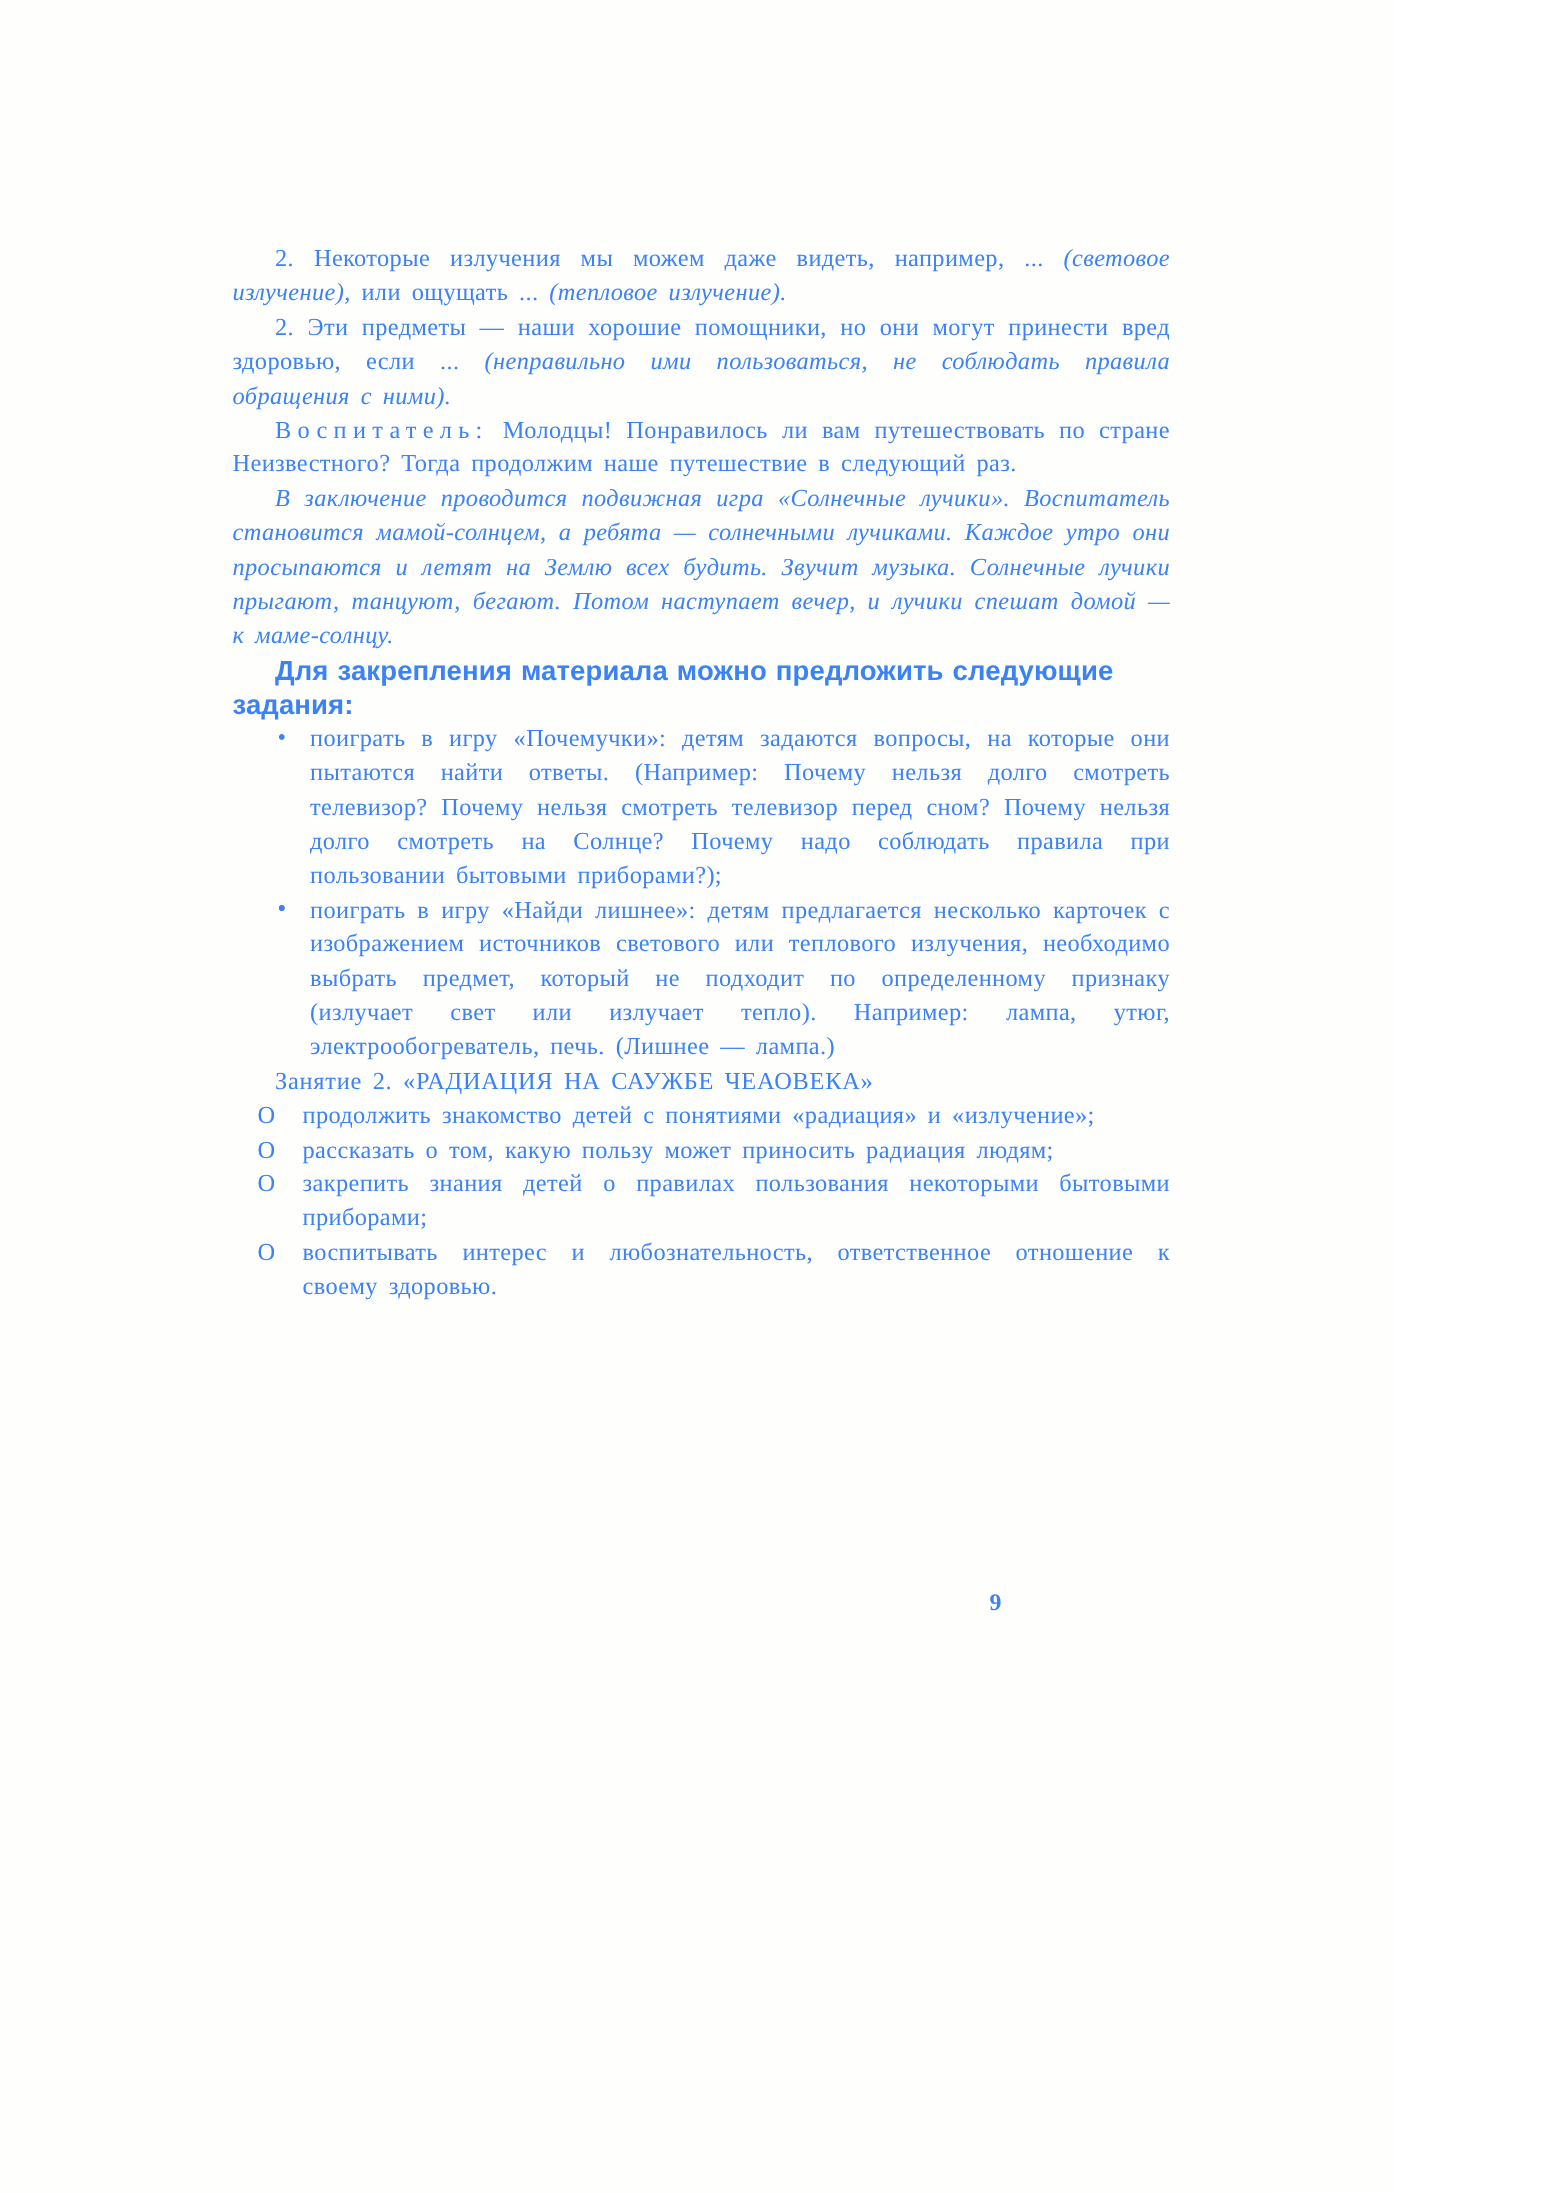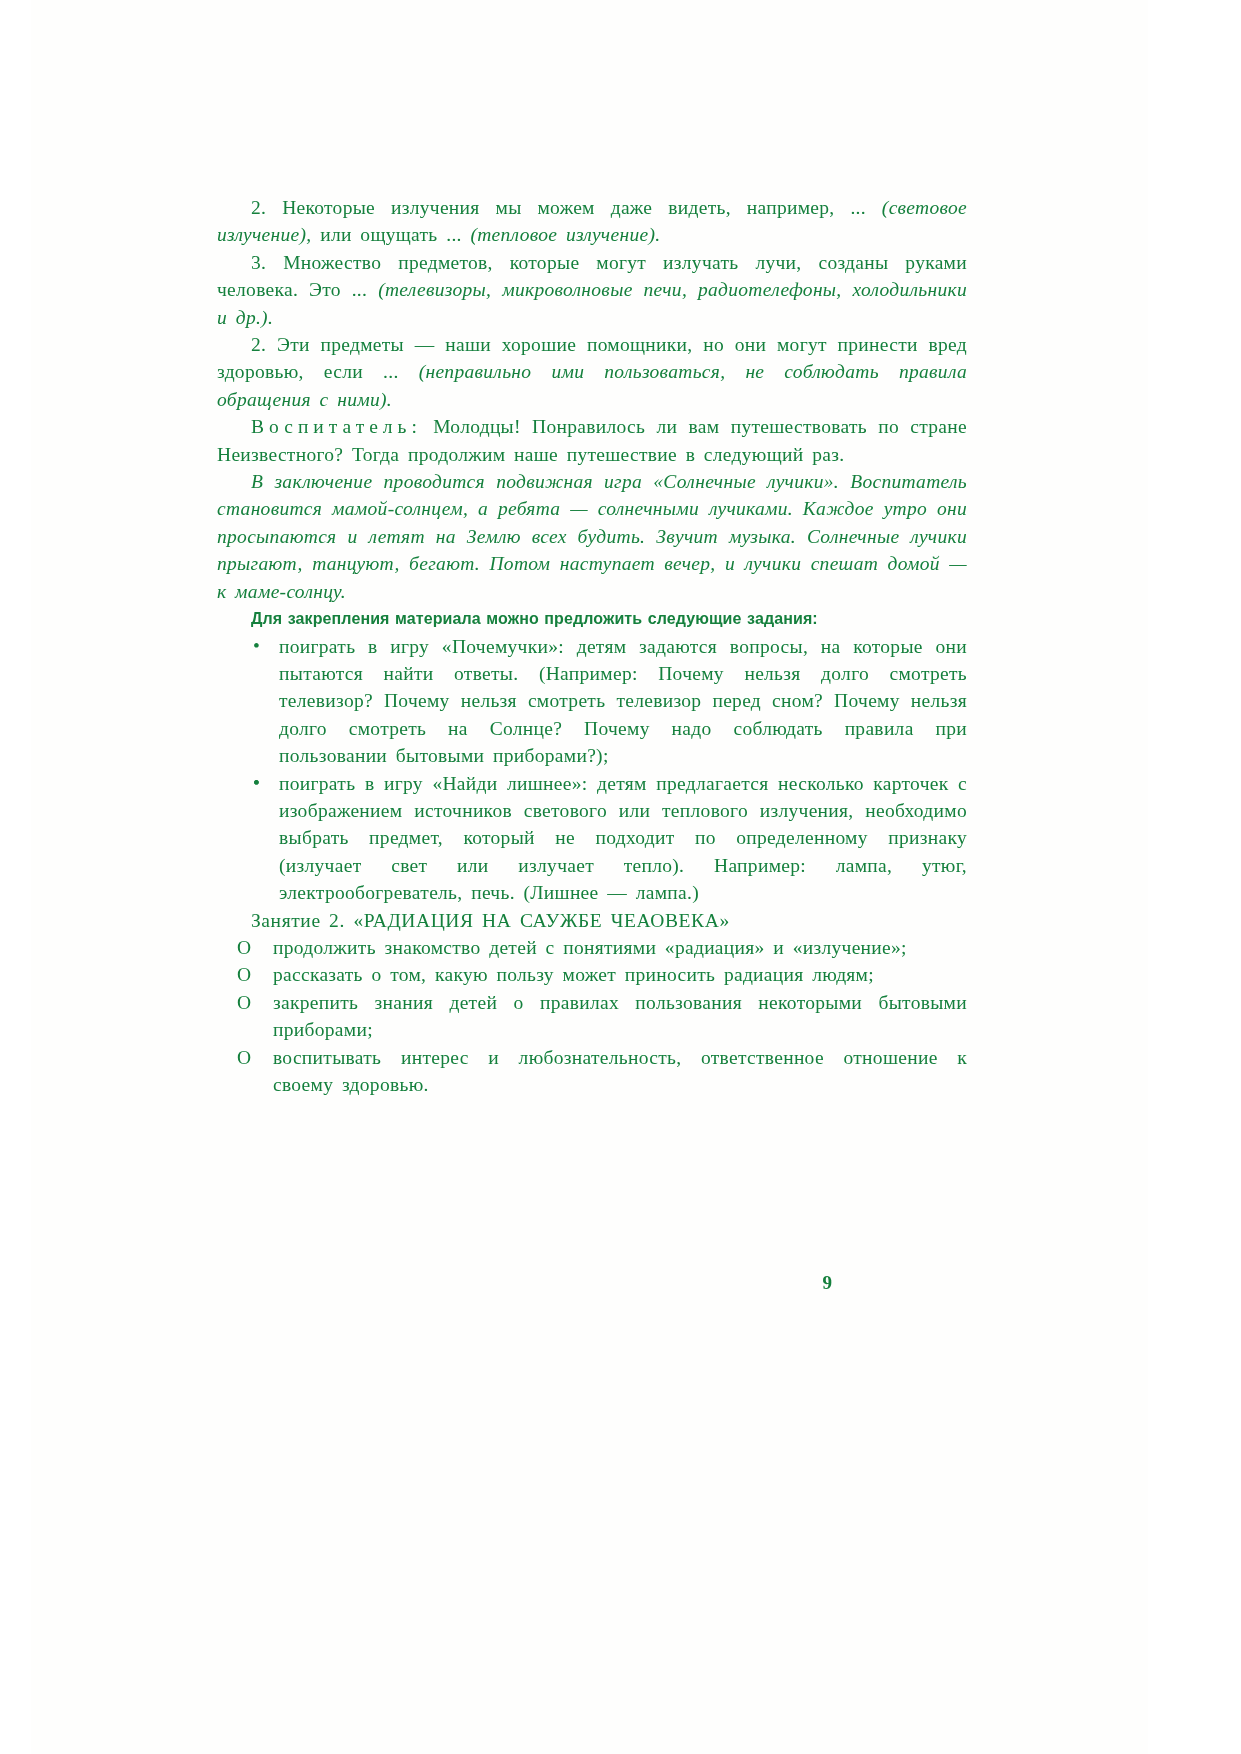--- a/index.html
+++ b/index.html
@@ -6,23 +6,22 @@
     margin: 0;
     padding: 0;
     background: #ffffff;
   }
   .page {
     position: relative;
     width: 1117px;
     height: 1754px;
     background: #fefefd;
     font-family: "Liberation Serif", serif;
-    color: #15803d;
+    color: #3b82f6;
     overflow: hidden;
-    margin-left: 31px;
   }
   .text-block {
     position: absolute;
     left: 186px;
     top: 194px;
     width: 750px;
     font-size: 19.5px;
     line-height: 27.4px;
     text-align: justify;
     letter-spacing: 0.3px;
@@ -34,21 +33,21 @@
   }
   .italic { font-style: italic; }
   .spaced { letter-spacing: 5px; }
   .note {
     font-style: italic;
     margin-top: 7px;
   }
   .tasks-heading {
     font-family: "Liberation Sans", sans-serif;
     font-weight: bold;
-    font-size: 16px;
+    font-size: 22px;
     margin: 26px 0 18px 46px;
     text-indent: 0;
     text-align: left;
     letter-spacing: 0.1px;
     word-spacing: 1px;
   }
   ul.hang-list {
     list-style: none;
     margin: 0;
     padding: 0;
@@ -91,21 +90,20 @@
   }
 </style>
 </head>
 <body>
 
 <div class="page">
   <div class="text-block">
 
     <p class="para"><span>2. Некоторые излучения мы можем даже видеть, например, ... </span><span class="italic">(световое излучение),</span><span> или ощущать ... </span><span class="italic">(тепловое излучение).</span></p>
 
-    <p class="para"><span>3. Множество предметов, которые могут излучать лучи, созданы руками человека. Это ... </span><span class="italic">(телевизоры, микроволновые печи, радиотелефоны, холодильники и др.).</span></p>
 
     <p class="para"><span>2. Эти предметы — наши хорошие помощники, но они могут принести вред здоровью, если ... </span><span class="italic">(неправильно ими пользоваться, не соблюдать правила обращения с ними).</span></p>
 
     <p class="para"><span class="spaced">Воспитатель:</span><span> Молодцы! Понравилось ли вам путешествовать по стране Неизвестного? Тогда продолжим наше путешествие в следующий раз.</span></p>
 
     <p class="para note">В заключение проводится подвижная игра «Солнечные лучики». Воспитатель становится мамой-солнцем, а ребята — солнечными лучиками. Каждое утро они просыпаются и летят на Землю всех будить. Звучит музыка. Солнечные лучики прыгают, танцуют, бегают. Потом наступает вечер, и лучики спешат домой — к маме-солнцу.</p>
 
     <p class="para tasks-heading">Для закрепления материала можно предложить следующие задания:</p>
 
     <ul class="hang-list bullet-list">

